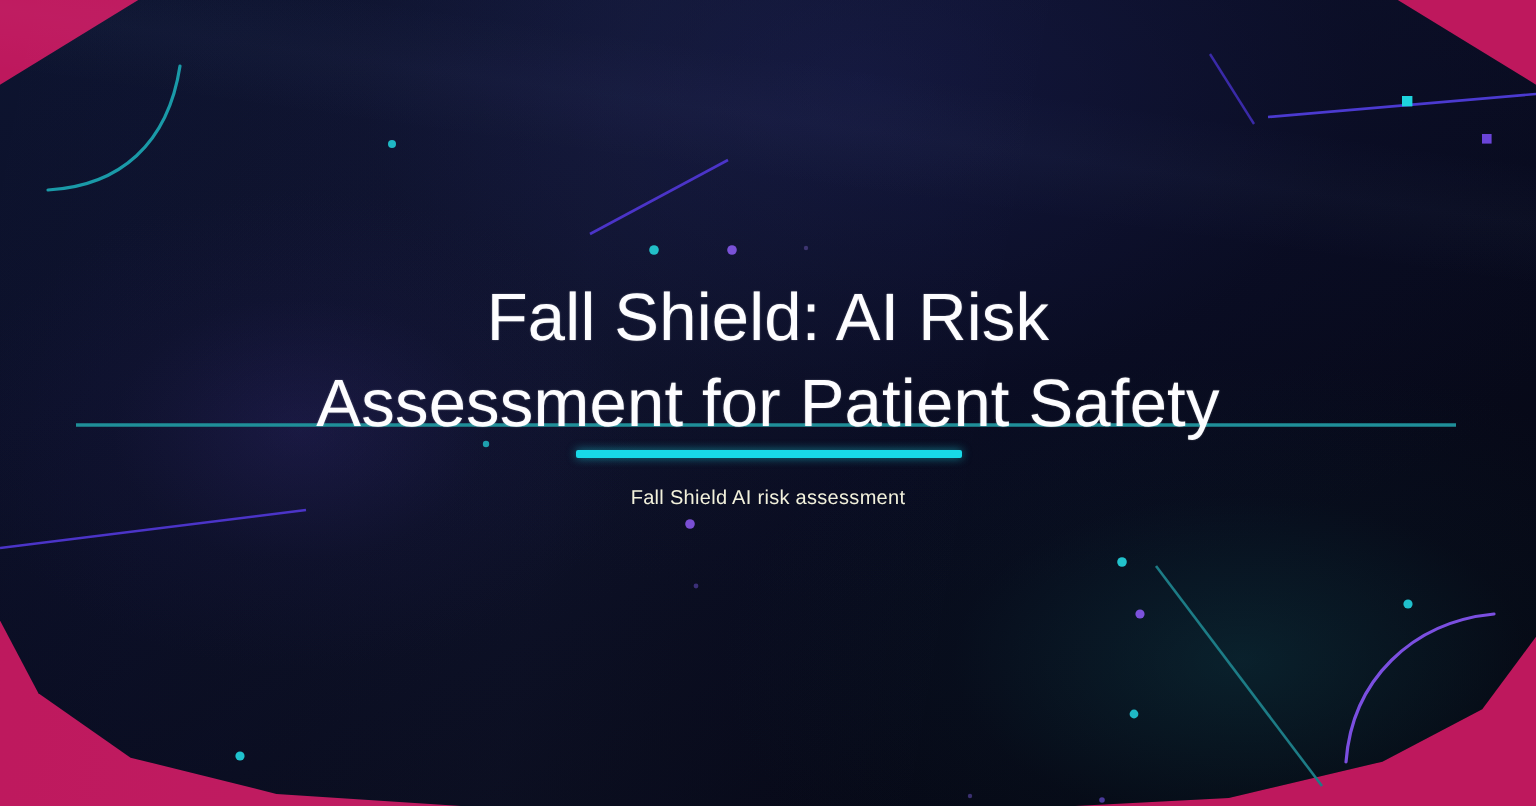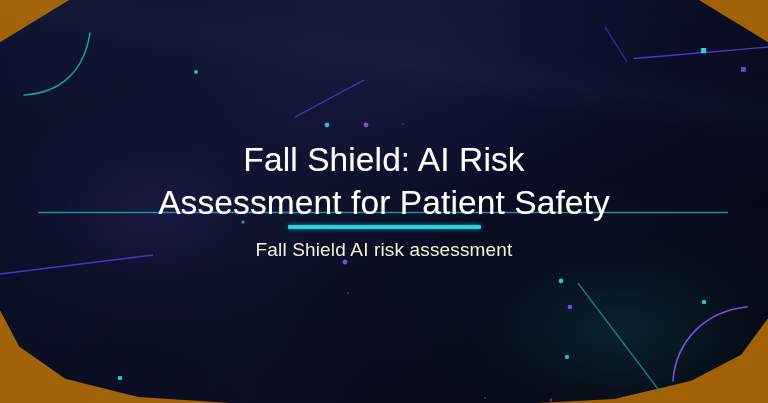--- a/index.html
+++ b/index.html
@@ -12,21 +12,21 @@
     width: 768px;
     height: 403px;
     overflow: hidden;
     font-family: "Liberation Sans", sans-serif;
   }
 
   #slide {
     position: relative;
     width: 768px;
     height: 403px;
-    background: #a16207;
+    background: #be185d;
     overflow: hidden;
   }
 
   
   #bg-plate {
     position: absolute;
     inset: 0;
     background:
       radial-gradient(ellipse 260px 150px at 620px 330px,
                       rgba(18,90,96,0.30) 0%, rgba(12,50,60,0.10) 55%, rgba(0,0,0,0) 100%),
@@ -110,21 +110,21 @@
     box-shadow: 0 0 5px rgba(24,217,232,0.55);
   }
 
   #slide-subtitle {
     position: absolute;
     left: 50%;
     transform: translateX(-50%);
     top: 240px;
     width: 620px;
     margin: 0;
-    font-size: 19px;
+    font-size: 10px;
     line-height: 20px;
     font-weight: 400;
     color: #f2f1dc;
     letter-spacing: 0.15px;
   }
 </style>
 </head>
 <body>
 
 <div id="slide">

